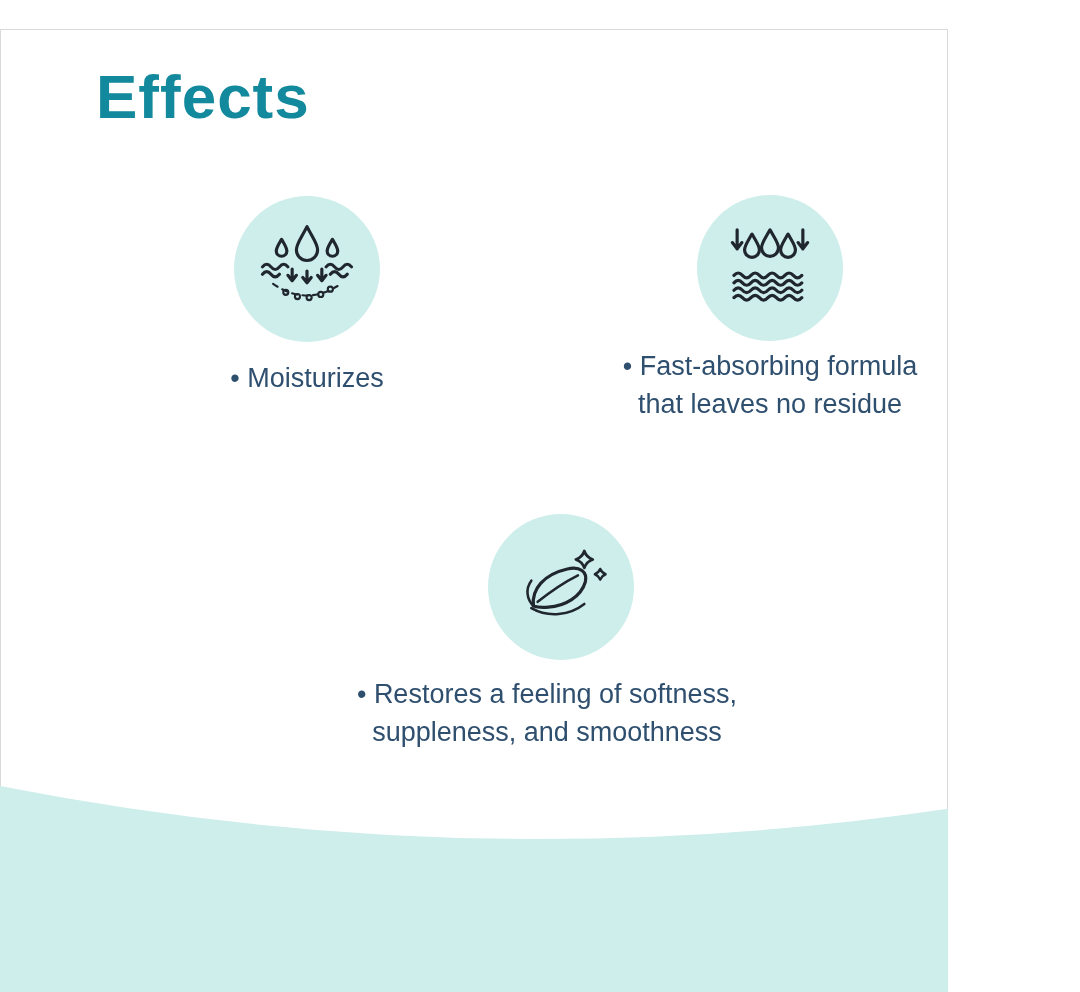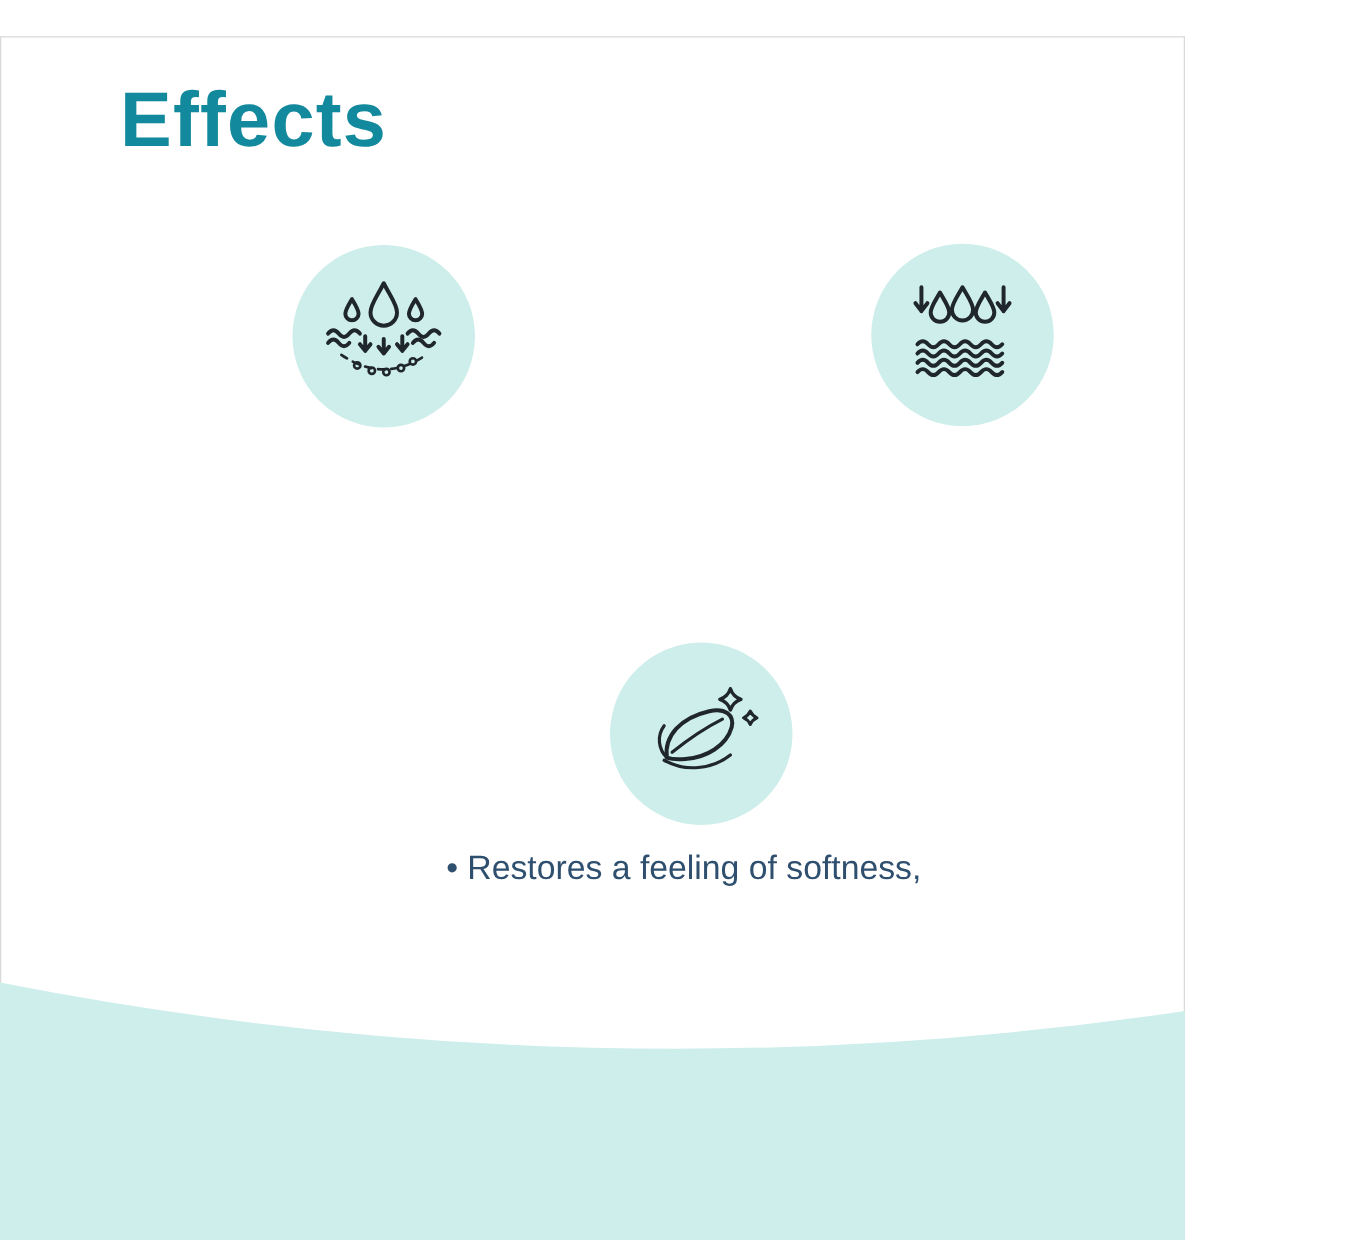--- a/index.html
+++ b/index.html
@@ -98,39 +98,44 @@
         <path d="M18 64 q32 22 64 0" stroke-dasharray="5 5" stroke-width="2"></path>
         <circle cx="30" cy="72" r="2.4" stroke-width="2"></circle>
         <circle cx="41" cy="76" r="2.4" stroke-width="2"></circle>
         <circle cx="52" cy="77" r="2.4" stroke-width="2"></circle>
         <circle cx="63" cy="74" r="2.4" stroke-width="2"></circle>
         <circle cx="72" cy="69" r="2.4" stroke-width="2"></circle>
       </g>
     </svg>
   </div>
   <div class="feature-text text-1">
+    <div>• Moisturizes</div>
   </div>
 
   <div class="icon-circle circle-2">
     <svg viewBox="0 0 100 100" aria-hidden="true">
       <g class="stroke-art">
 
         <path d="M33 18 c-4 7 -7 11 -7 15 a7 7 0 0 0 14 0 c0 -4 -3 -8 -7 -15 Z"></path>
         <path d="M50 14 c-4.5 8 -8 12.5 -8 17 a8 8 0 0 0 16 0 c0 -4.5 -3.5 -9 -8 -17 Z"></path>
         <path d="M67 18 c-4 7 -7 11 -7 15 a7 7 0 0 0 14 0 c0 -4 -3 -8 -7 -15 Z"></path>
 
         <path d="M19 14 v18 M14.5 26 l4.5 6 l4.5 -6"></path>
         <path d="M81 14 v18 M76.5 26 l4.5 6 l4.5 -6"></path>
 
         <path d="M16 57 q4 -4.5 8 0 t8 0 t8 0 t8 0 t8 0 t8 0 t8 0 t8 0"></path>
         <path d="M16 64 q4 -4.5 8 0 t8 0 t8 0 t8 0 t8 0 t8 0 t8 0 t8 0"></path>
         <path d="M16 71 q4 -4.5 8 0 t8 0 t8 0 t8 0 t8 0 t8 0 t8 0 t8 0"></path>
         <path d="M16 78 q4 -4.5 8 0 t8 0 t8 0 t8 0 t8 0 t8 0 t8 0 t8 0"></path>
       </g>
     </svg>
+  </div>
+  <div class="feature-text text-2">
+    <div>• Fast-absorbing formula</div>
+    <div>that leaves no residue</div>
   </div>
 
   <div class="icon-circle circle-3">
     <svg viewBox="0 0 100 100" aria-hidden="true">
       <g class="stroke-art">
 
         <path d="M24 68 C22 52 34 38 56 33 C68 30 75 36 73 45 C69 59 54 68 38 69 C32 69.5 27 69 24 68 Z"></path>
 
         <path d="M28 64 C38 56 52 46 66 39" stroke-width="2.4"></path>
 
@@ -138,19 +143,20 @@
 
         <path d="M24 68 C18 62 16 52 22 44" stroke-width="2.4"></path>
 
         <path d="M72 16 Q74 22 80 24 Q74 26 72 32 Q70 26 64 24 Q70 22 72 16 Z" stroke-width="2.6"></path>
         <path d="M87 33 Q88.5 36.5 92 38 Q88.5 39.5 87 43 Q85.5 39.5 82 38 Q85.5 36.5 87 33 Z" stroke-width="2.4"></path>
       </g>
     </svg>
   </div>
   <div class="feature-text text-3">
     <div>• Restores a feeling of softness,</div>
+    <div>suppleness, and smoothness</div>
   </div>
 
   <svg class="wave" viewBox="0 0 1080 247" preserveAspectRatio="none" aria-hidden="true">
     <path d="M0 12 Q540 118 1080 12 L1080 247 L0 247 Z" fill="#cdeeea"></path>
   </svg>
 
 </div>
 
 </body></html>

